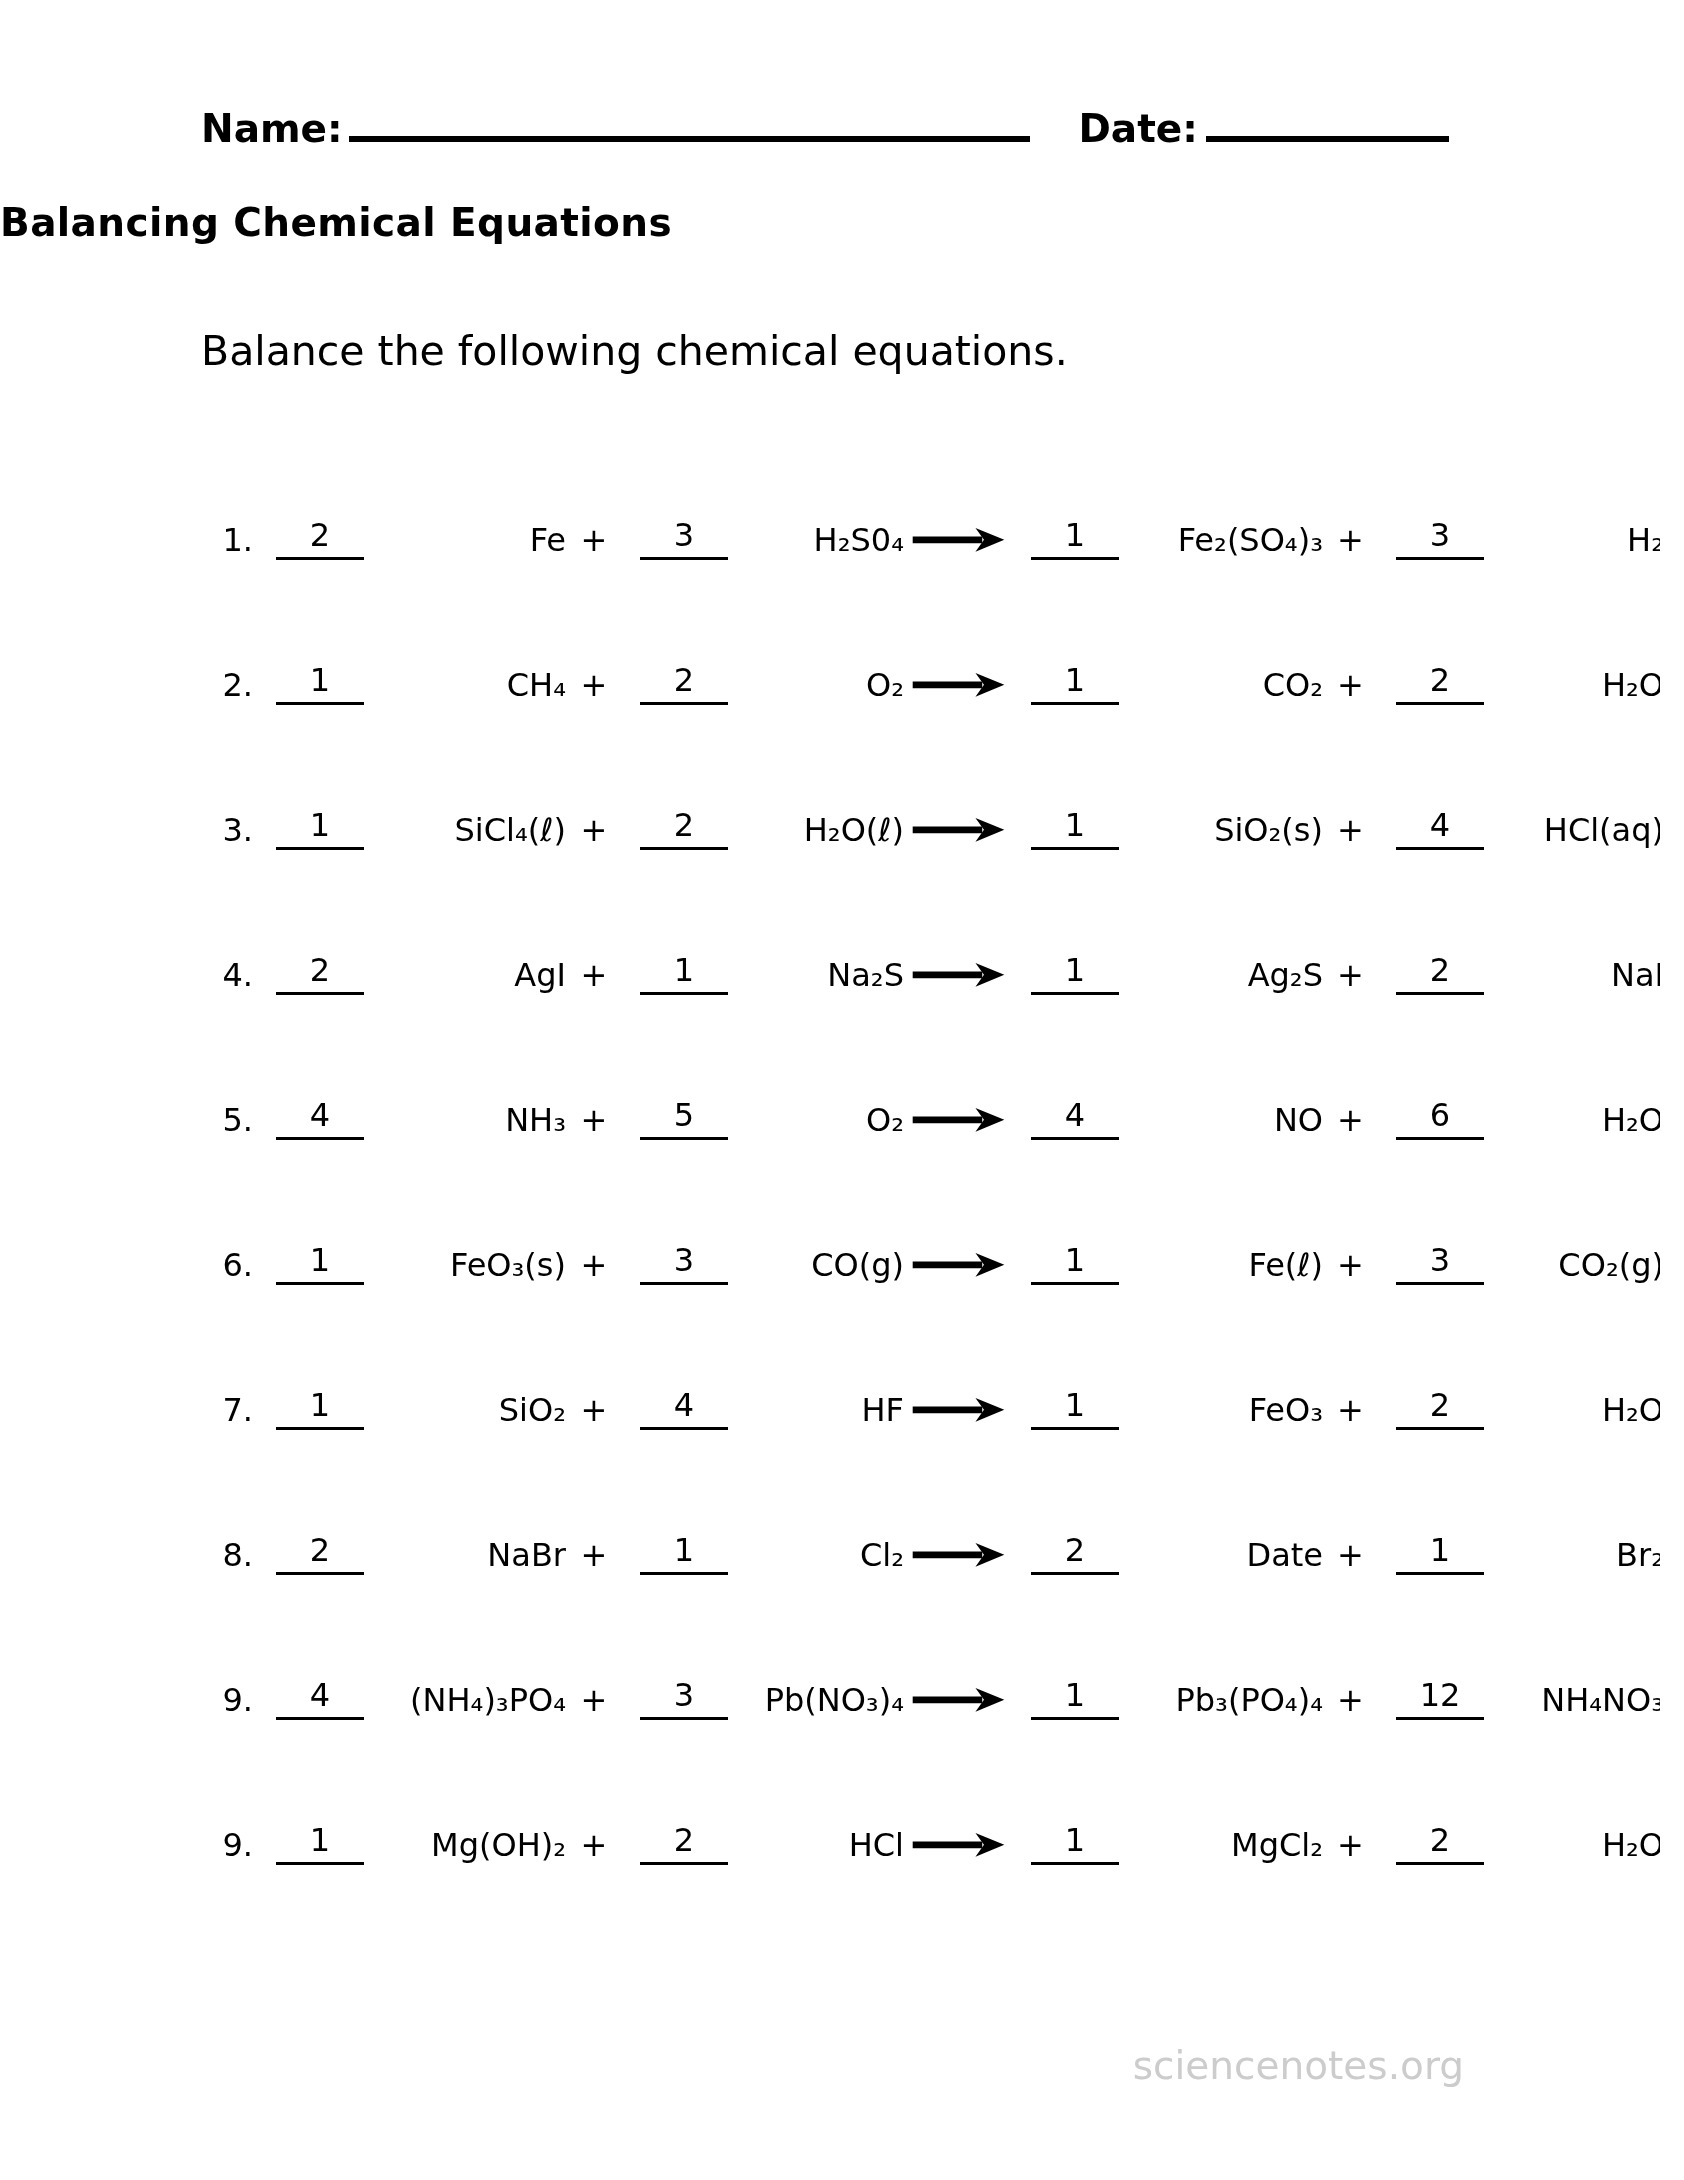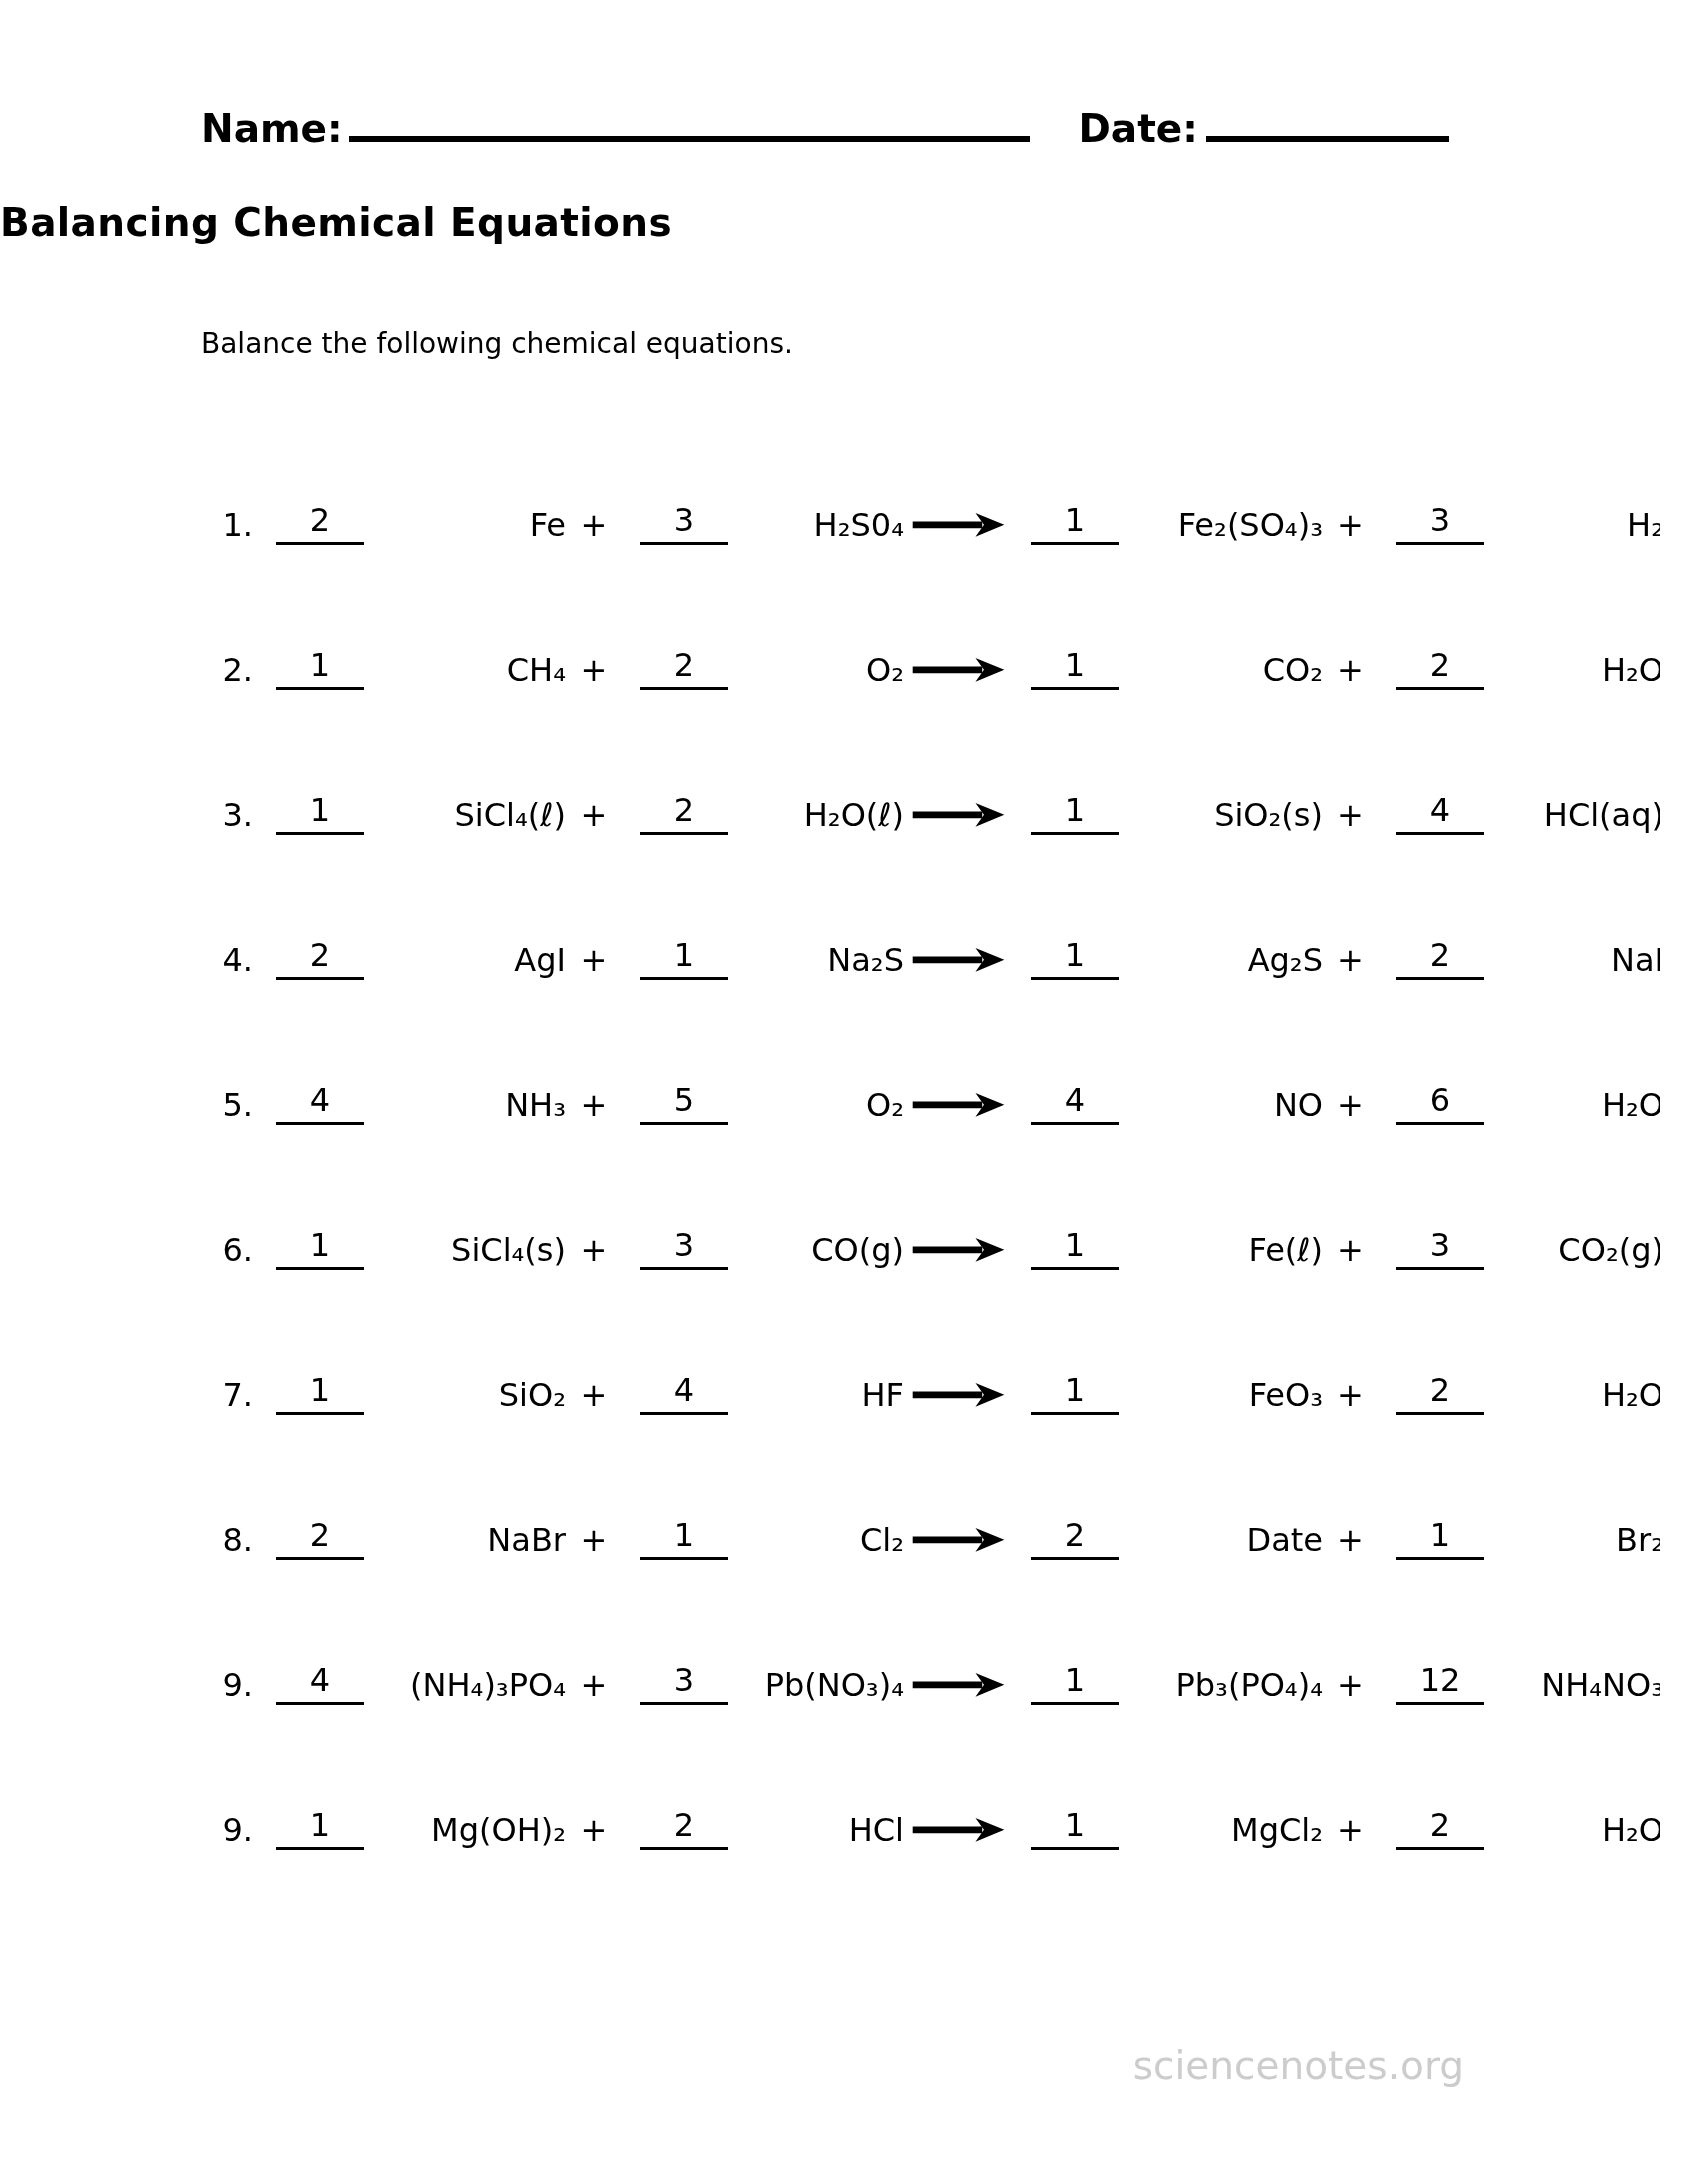--- a/index.html
+++ b/index.html
@@ -34,21 +34,21 @@
     margin: 0;
     padding-top: 49px;
     font-size: 39px;
     font-weight: bold;
     letter-spacing: 0.4px;
   }
 
   .instructions {
     margin: 0;
     padding: 82px 0 0 201px;
-    font-size: 28px;
+    font-size: 41px;
     font-weight: normal;
   }
 
   
   .equations {
     margin-top: 92px;
     padding-left: 203px;
   }
   .eq-row {
     display: grid;
@@ -196,21 +196,21 @@
     <span class="blank">4</span>
     <span class="formula">NO</span>
     <span class="plus">+</span>
     <span class="blank">6</span>
     <span class="formula">H₂O</span>
   </div>
 
   <div class="eq-row">
     <span class="eq-num">6.</span>
     <span class="blank">1</span>
-    <span class="formula">SiCl₄(s)</span>
+    <span class="formula">FeO₃(s)</span>
     <span class="plus">+</span>
     <span class="blank">3</span>
     <span class="formula">CO(g)</span>
     <span class="arrow">
       <svg width="95" height="25.6" viewBox="0 0 112 30" xmlns="http://www.w3.org/2000/svg">
         <line x1="2" y1="15" x2="84" y2="15" stroke="#000" stroke-width="8"></line>
         <path d="M76 1 L110 15 L76 29 L86 15 Z" fill="#000"></path>
       </svg>
     </span>
     <span class="blank">1</span>

